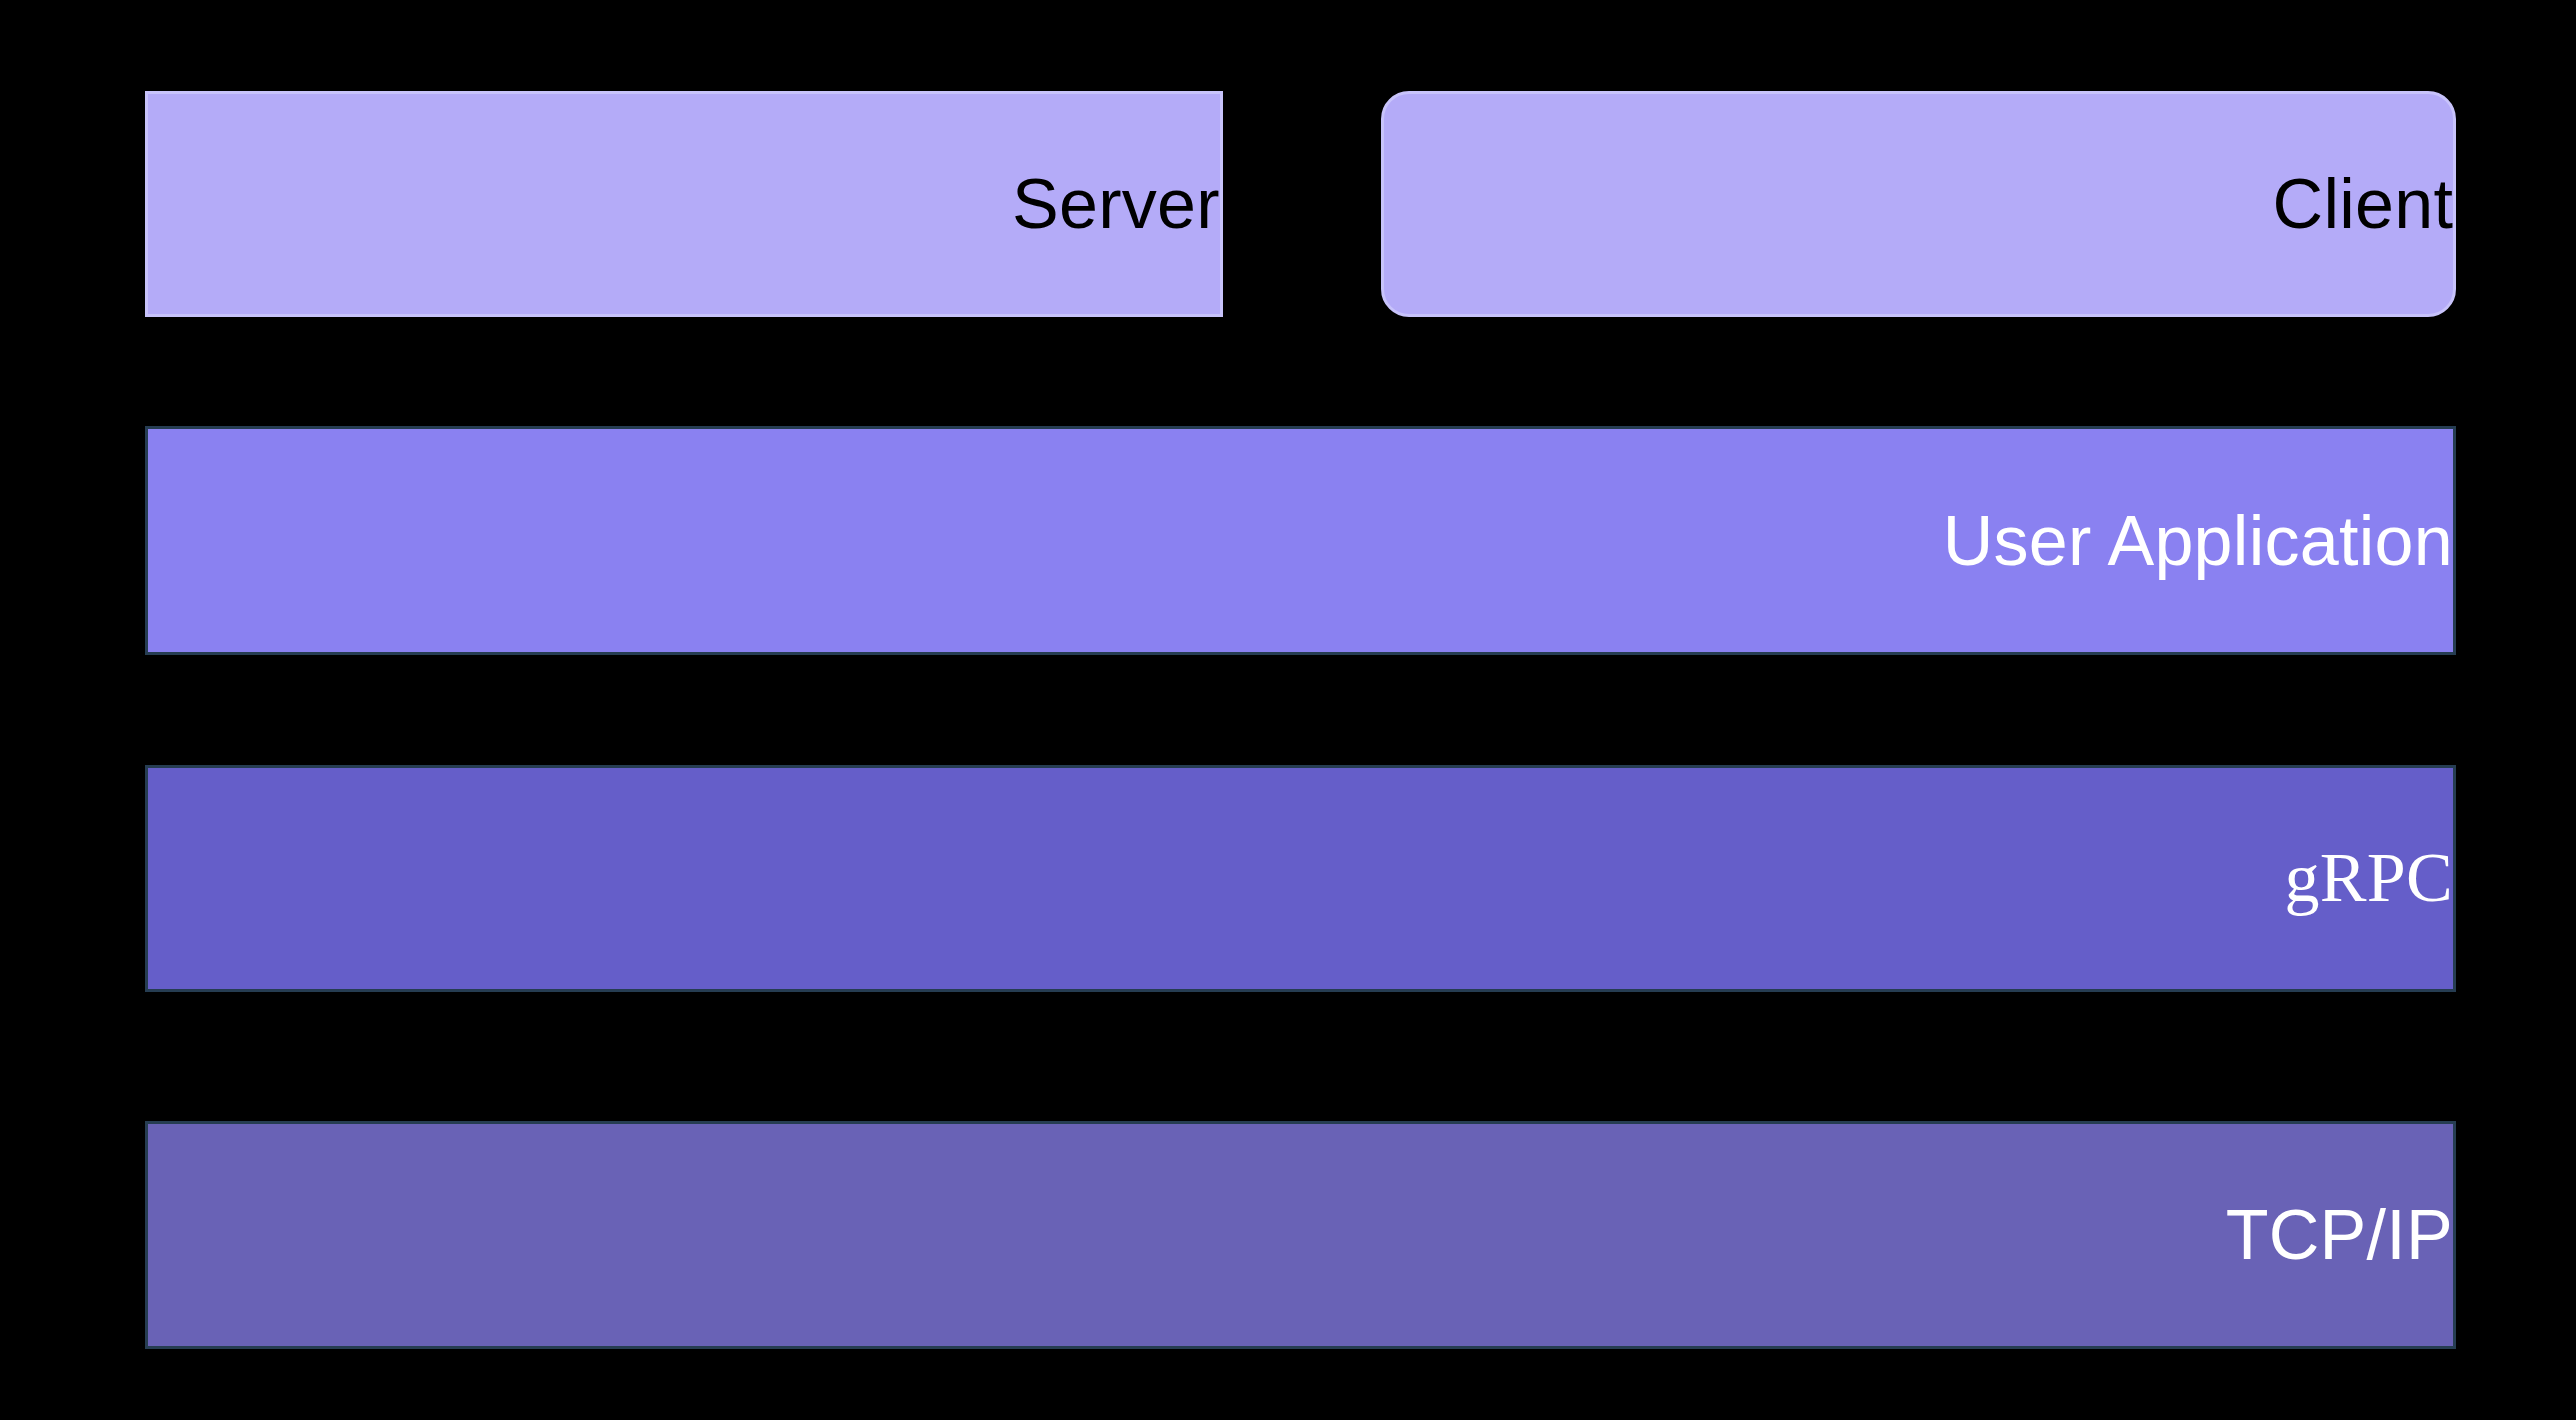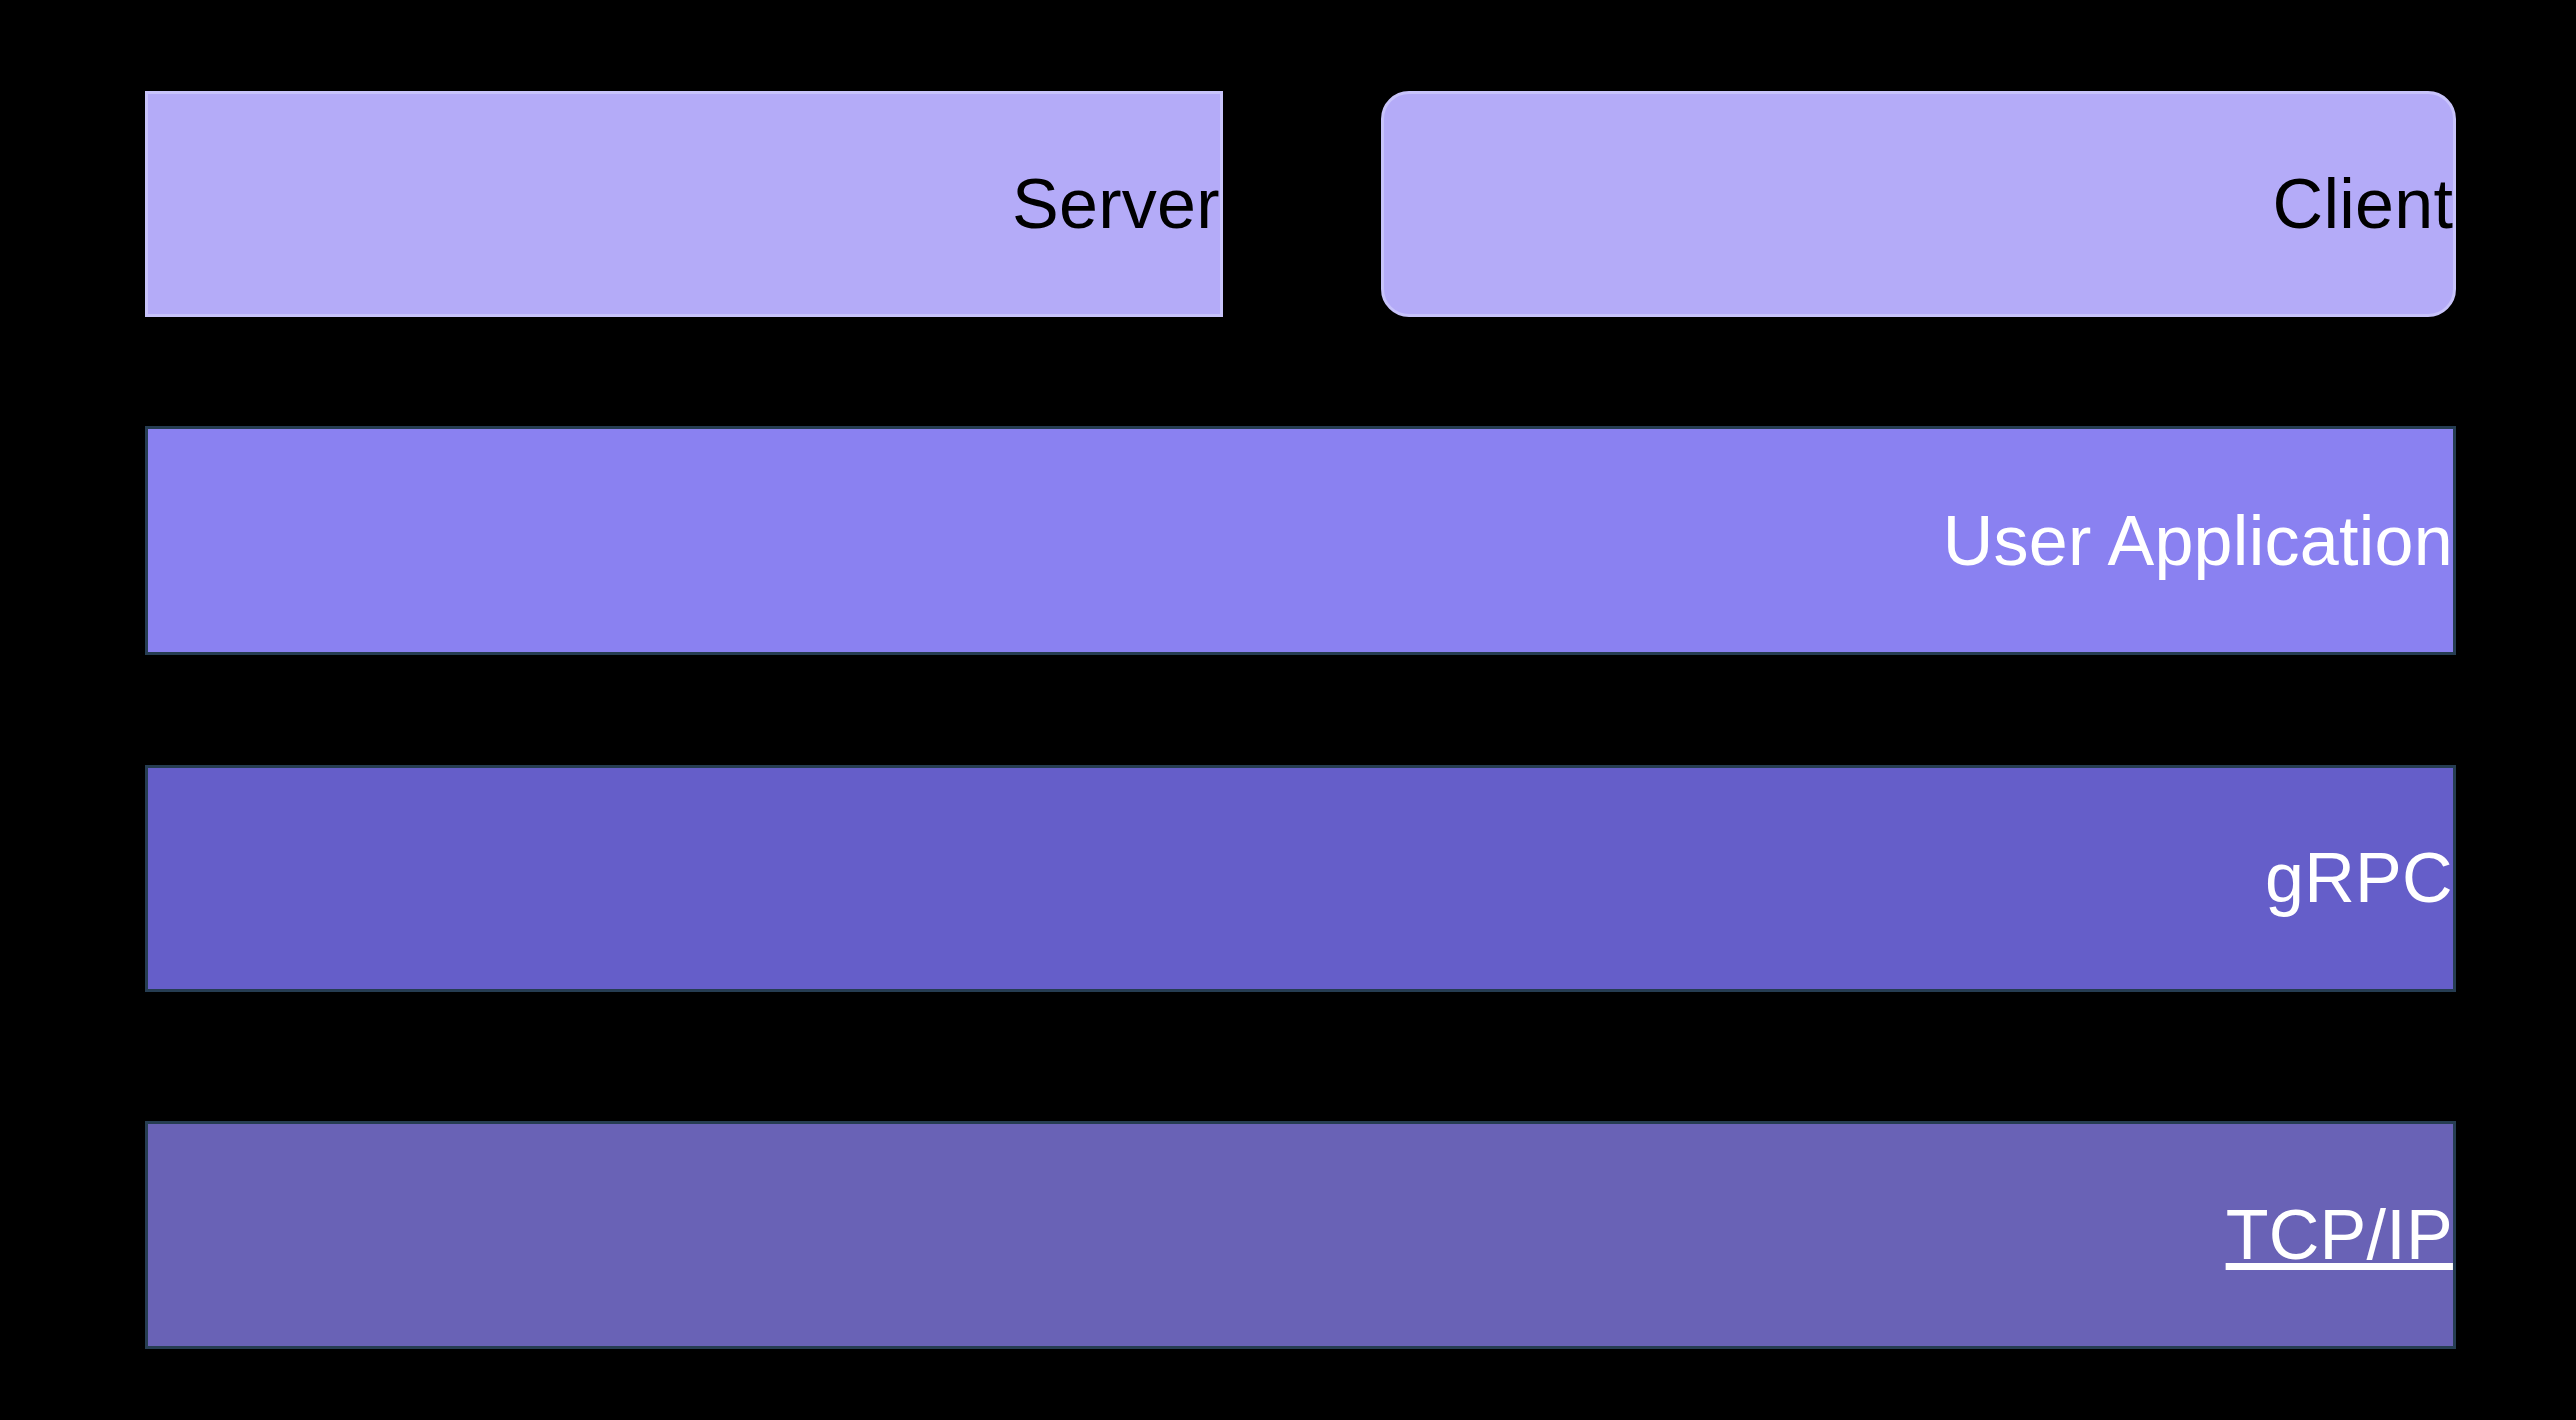--- a/index.html
+++ b/index.html
@@ -27,21 +27,21 @@
   .box .label {
     font-size: 2.72vw;
     line-height: 1;
     white-space: nowrap;
     letter-spacing: 0.01vw;
   }
   
   .box-server           { left: 5.61%;  top: 6.42%;  width: 41.86%; height: 15.90%; }
   .box-client           { left: 53.60%; top: 6.42%;  width: 41.75%; height: 15.90%; border-radius: 28px; }
   .box-user-application { left: 5.61%;  top: 29.98%; width: 89.73%; height: 16.17%; }
-  .box-grpc             { left: 5.61%;  top: 53.84%; width: 89.73%; height: 16.00%; }
+  .box-grpc             { left: 5.61%;  top: 53.84%; width: 89.73%; height: 16.00%; font-family: Liberation Serif, serif; }
   .box-tcpip            { left: 5.61%;  top: 78.93%; width: 89.73%; height: 16.05%; }
 </style>
 </head>
 <body>
 
 <div class="stage" style="background-color: rgb(0, 0, 0);">
 
   <div class="box box-server" style="background-color: rgb(180, 171, 248); border-color: rgb(200, 195, 251); color: rgb(0, 0, 0);">
     <span class="label">Server</span>
   </div>
@@ -51,18 +51,18 @@
   </div>
 
   <div class="box box-user-application" style="background-color: rgb(138, 129, 241); border-color: rgb(38, 61, 82); color: rgb(255, 255, 255);">
     <span class="label">User Application</span>
   </div>
 
   <div class="box box-grpc" style="background-color: rgb(101, 94, 201); border-color: rgb(38, 61, 82); color: rgb(255, 255, 255);">
     <span class="label">gRPC</span>
   </div>
 
-  <div class="box box-tcpip" style="background-color: rgb(105, 98, 182); border-color: rgb(38, 61, 82); color: rgb(255, 255, 255); text-decoration: underline;">
+  <div class="box box-tcpip" style="background-color: rgb(105, 98, 182); border-color: rgb(38, 61, 82); color: rgb(255, 255, 255);">
     <span class="label">TCP/IP</span>
   </div>
 
 </div>
 
 
 </body></html>

